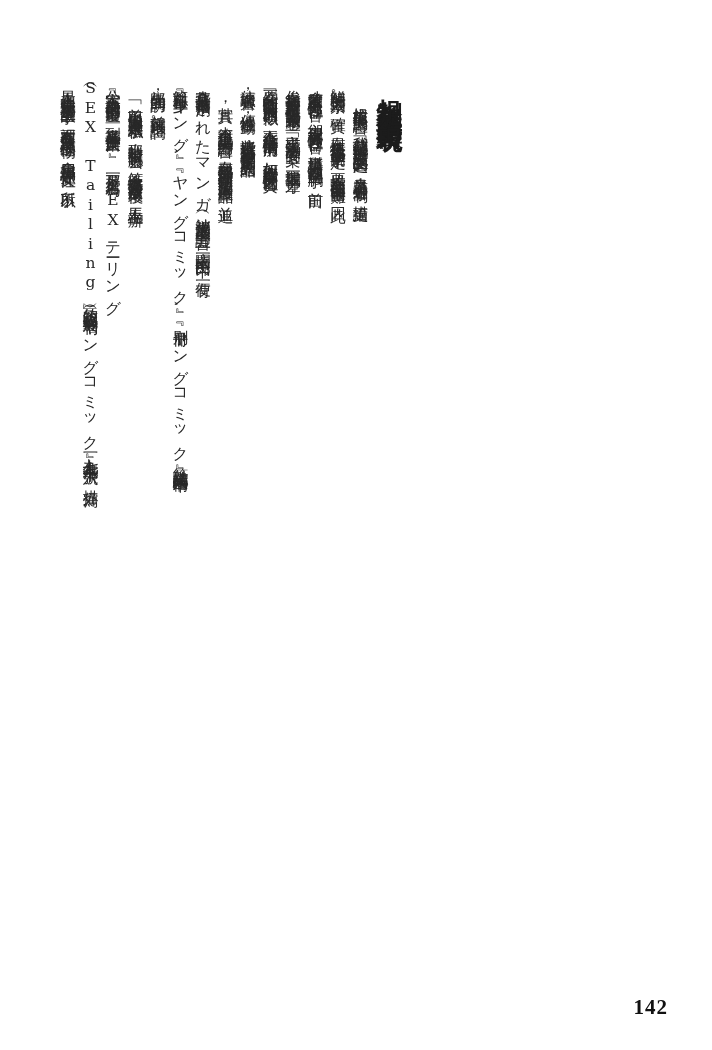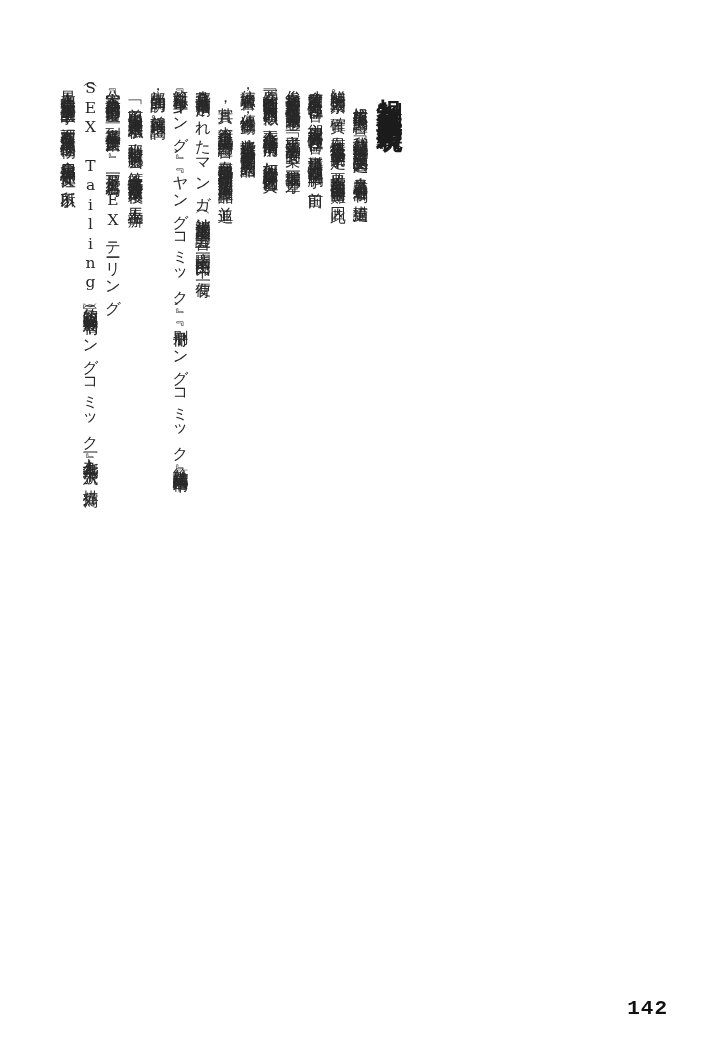--- a/index.html
+++ b/index.html
@@ -69,21 +69,21 @@
 
   
   .indent {
     padding-top: 17px;
   }
 
   .page-number {
     position: absolute;
     right: 44px;
     bottom: 30px;
-    font-family: Liberation Mono, monospace;
+    font-family: Liberation Serif, serif;
     font-weight: bold;
     font-size: 21px;
     letter-spacing: 1px;
     color: #111111;
   }
 </style>
 </head>
 <body>
 
 <div class="page">

